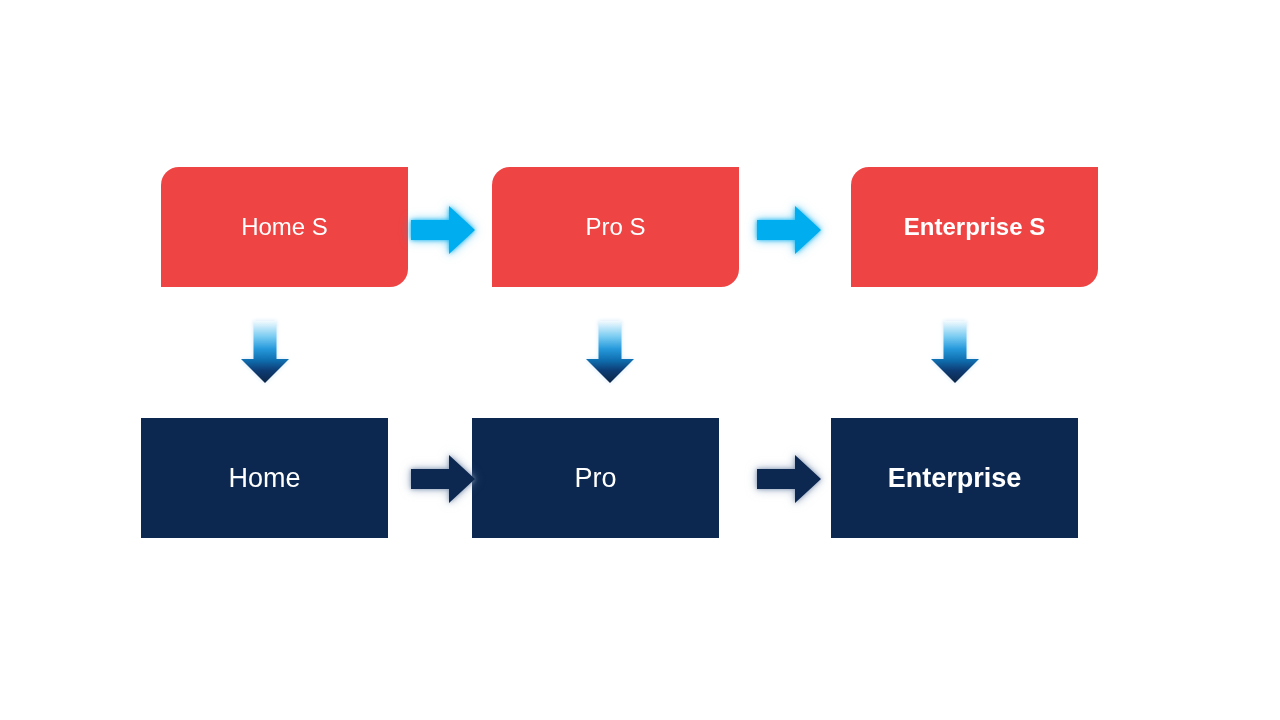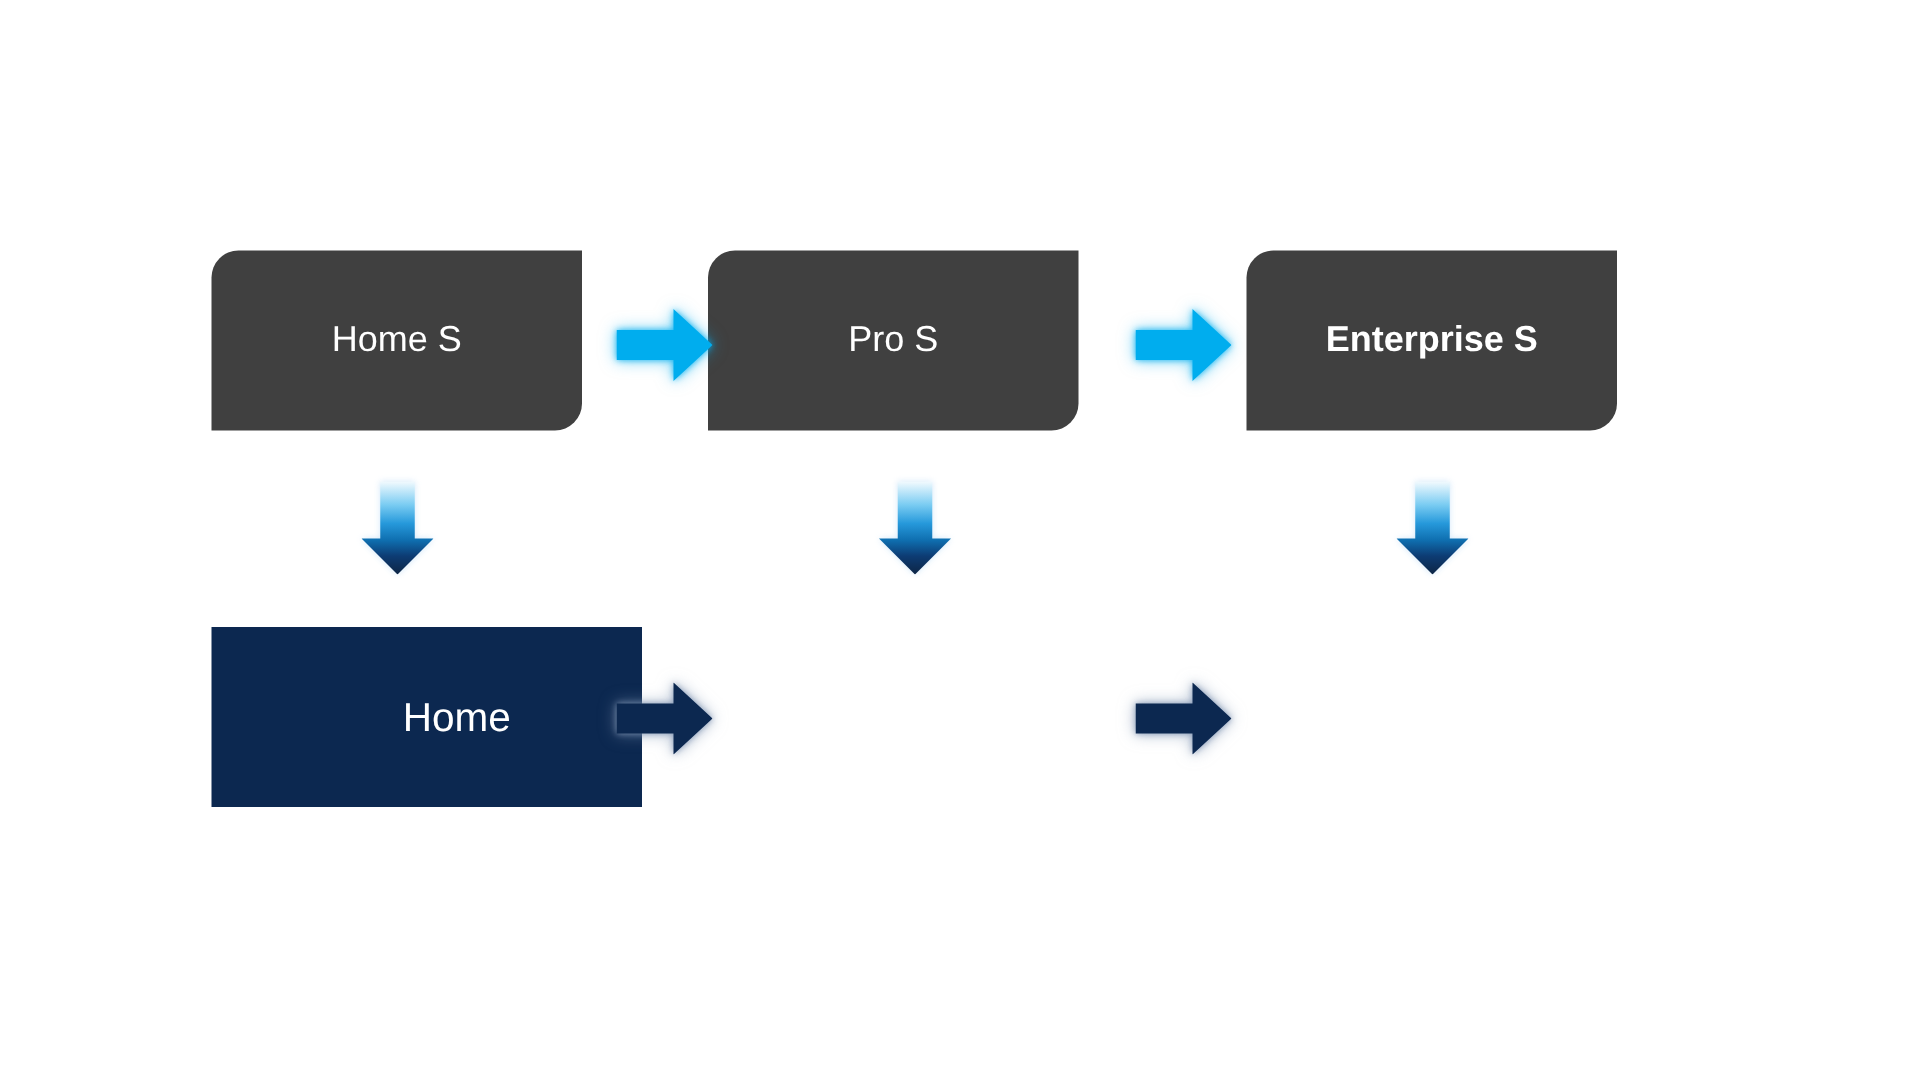--- a/index.html
+++ b/index.html
@@ -6,30 +6,30 @@
   .canvas{
     position:relative;width:1280px;height:720px;background:#ffffff;overflow:hidden;
     font-family:"Liberation Sans","DejaVu Sans",sans-serif;
   }
   .node{
     position:absolute;width:247px;height:120px;
     display:flex;align-items:center;justify-content:center;
     color:#ffffff;text-align:center;
   }
   .node.top{
-    background:#404040;
+    background:#ef4444;
     border-radius:18px 0 18px 0; 
     font-size:24px;
     top:167px;
+    margin-left:20px;
   }
   .node.bottom{
     background:#0C2850;
     font-size:27px;
     top:418px;
-    padding-left:40px;
   }
   .pos-c1{left:141px;}
   .pos-c2{left:472px;}
   .pos-c3{left:831px;font-weight:bold;}
   .h-arrow{position:absolute;width:64px;height:48px;}
   .h-arrow.row-top{top:206px;}
   .h-arrow.row-bottom{top:455px;}
   .h-arrow.gap1{left:411px;}
   .h-arrow.gap2{left:757px;}
   .h-arrow.light svg{
@@ -96,20 +96,26 @@
   </div>
   <div class="v-arrow col3">
     <svg width="48" height="62" viewBox="0 0 48 62">
       <polygon points="12.5,0 35.5,0 35.5,38 48,38 24,62 0,38 12.5,38" fill="url(#dgrad)"></polygon>
     </svg>
   </div>
 
   <div class="node bottom pos-c1">
     <span>Home</span>
   </div>
+  <div class="node bottom pos-c2">
+    <span>Pro</span>
+  </div>
+  <div class="node bottom pos-c3">
+    <span>Enterprise</span>
+  </div>
 
   <div class="h-arrow row-bottom gap1 dark">
     <svg width="64" height="48" viewBox="0 0 64 48">
       <polygon points="0,14 38,14 38,0 64,24 38,48 38,34 0,34" fill="#0C2850"></polygon>
     </svg>
   </div>
   <div class="h-arrow row-bottom gap2 dark">
     <svg width="64" height="48" viewBox="0 0 64 48">
       <polygon points="0,14 38,14 38,0 64,24 38,48 38,34 0,34" fill="#0C2850"></polygon>
     </svg>

